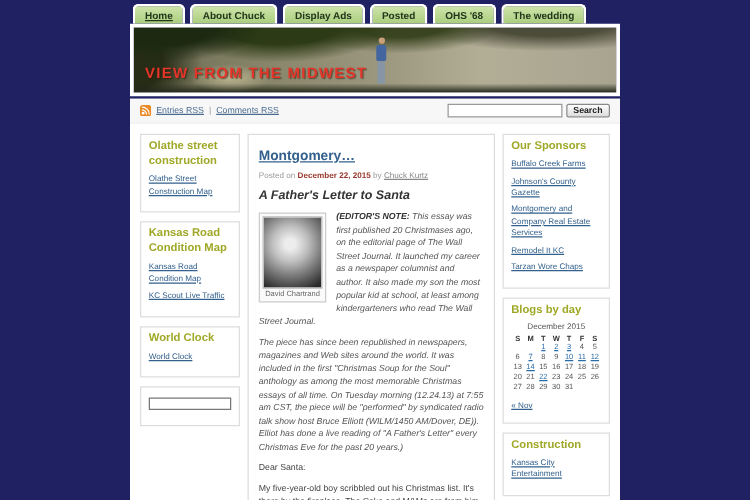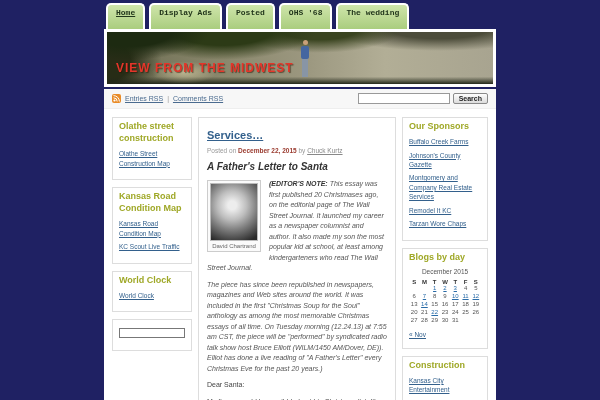--- a/index.html
+++ b/index.html
@@ -3,22 +3,22 @@
 <meta charset="utf-8">
 <style>
   * { margin:0; padding:0; box-sizing:border-box; }
   html,body { width:600px; height:400px; overflow:hidden; }
   body { background:#1f2163; font-family:"Liberation Sans", sans-serif; }
   .page { width:392px; margin:0 auto; }
 
   
   .tabs { display:flex; gap:4px; padding:3px 0 0 2px; }
   .tab { background:linear-gradient(#cfe5ab,#aacd7e); border:2px solid #fff; border-bottom:none;
-         border-radius:5px 5px 0 0; padding:3px 8px 12px; font-size:8px; font-weight:bold;
-         color:#22361b; cursor:pointer; white-space:nowrap;font-family:Liberation Mono, monospace; }
+         border-radius:5px 5px 0 0; padding:3px 8px 2px; font-size:8px; font-weight:bold;
+         color:#22361b; cursor:pointer; white-space:nowrap; }
   .tab.current span { text-decoration:underline; }
 
   
   .banner { position:relative; height:58px; border:3px solid #fff; overflow:hidden;
     background-image:
       radial-gradient(ellipse 46px 16px at 20% 78%, rgba(235,224,180,.55), transparent 70%),
       linear-gradient(0deg, #23281a 0%, rgba(35,40,26,0) 14%),
       radial-gradient(ellipse 80px 30px at 6% -4%, #1d2a11 55%, transparent 100%),
       radial-gradient(ellipse 95px 32px at 30% -8%, #2c3a16 55%, transparent 100%),
       radial-gradient(ellipse 85px 26px at 55% -10%, #3a4420 50%, transparent 100%),
@@ -87,20 +87,23 @@
 <body>
 
 <div class="page">
 
   <nav class="tabs">
 
       <div class="tab current">
         <span>Home</span>
       </div>
 
+      <div class="tab">
+        <span>About Chuck</span>
+      </div>
 
       <div class="tab">
         <span>Display Ads</span>
       </div>
 
       <div class="tab">
         <span>Posted</span>
       </div>
 
       <div class="tab">
@@ -160,21 +163,21 @@
         </div>
         <div class="box widget-search">
           <input type="text" style="">
           
         </div>
 
       </aside>
 
       <main class="col-main">
         <div class="main-box article">
-          <a class="post-title">Services…</a>
+          <a class="post-title">Montgomery…</a>
           <div class="meta">
             <span>Posted on</span>
             <span class="date">December 22, 2015</span>
             <span>by</span>
             <a>Chuck Kurtz</a>
           </div>
           <h3 class="headline">A Father's Letter to Santa</h3>
 
           <div class="photo">
             <div class="img"></div>

